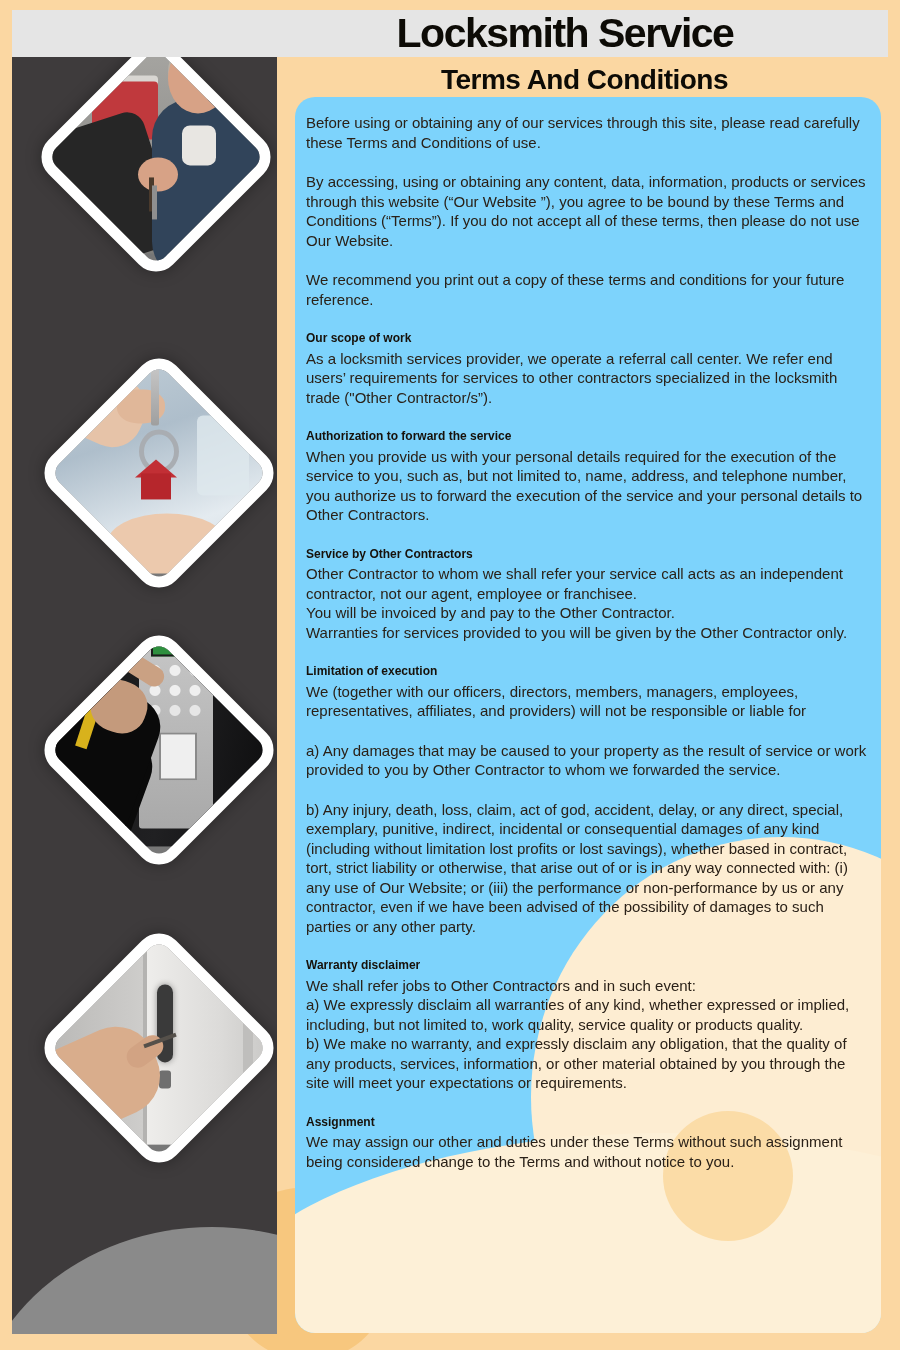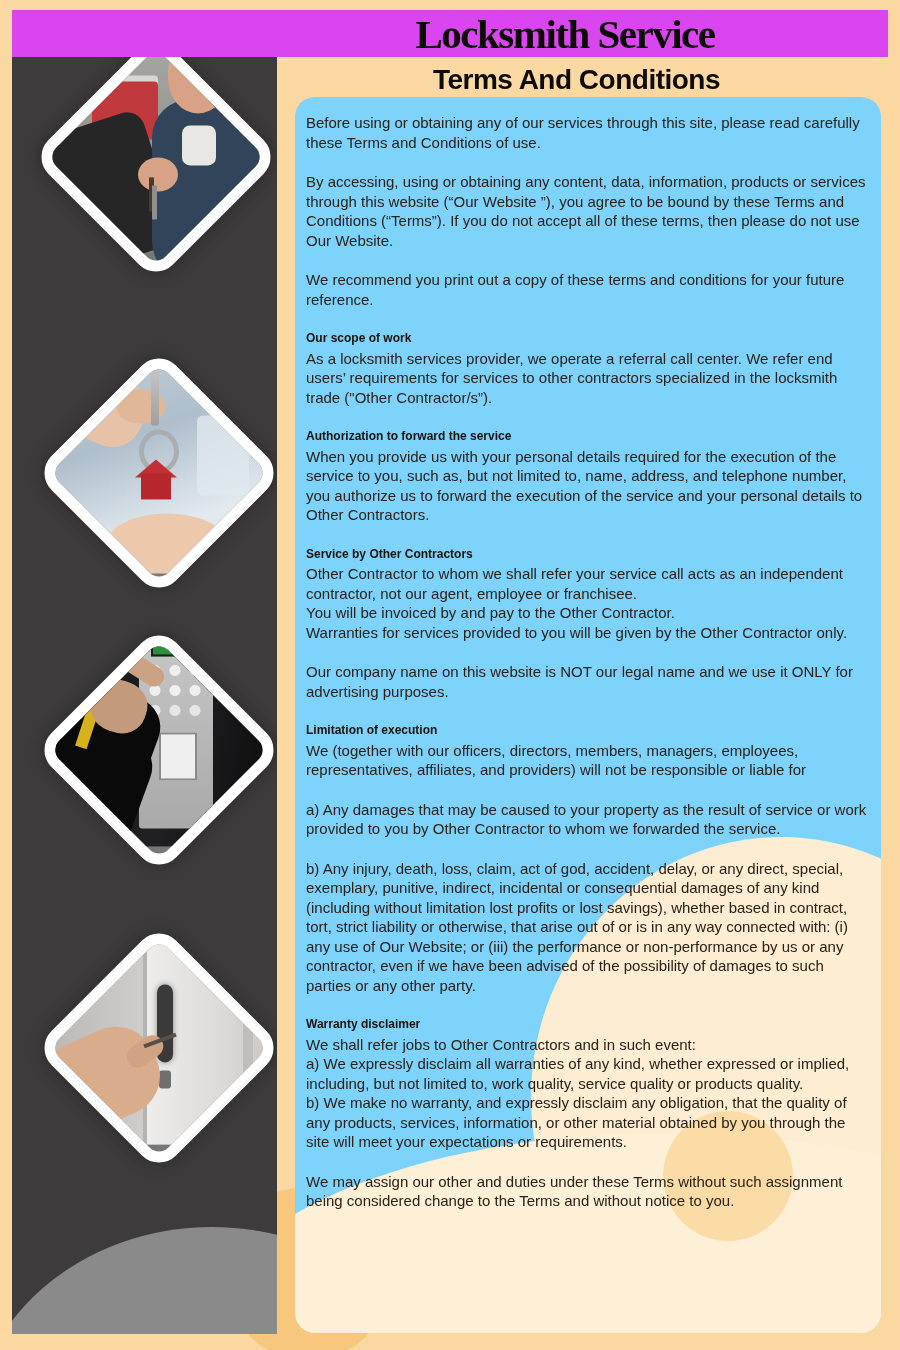--- a/index.html
+++ b/index.html
@@ -7,22 +7,22 @@
     position:relative;
     width:900px;height:1350px;
     background:#FBD7A2;
     overflow:hidden;
     font-family:"Liberation Sans", sans-serif;
     color:#2A2118;
   }
   
   .topbar{
     position:absolute;left:12px;top:10px;width:876px;height:47px;
-    background:#d946ef;
-    display:flex;align-items:center;justify-content:center;font-family:Liberation Serif, serif;
+    background:#e5e5e5;
+    display:flex;align-items:center;justify-content:center;
   }
   .topbar h1{
     margin:0;padding:0 0 0 230px;
     font-size:41px;font-weight:900;letter-spacing:-1.5px;color:#0D0B06;
   }
   
   .sidebar{
     position:absolute;left:12px;top:57px;width:265px;height:1277px;
     background:#3E3B3C;overflow:hidden;
   }
@@ -88,21 +88,21 @@
   .p4{background:linear-gradient(90deg,#b9b8b6 0%,#cfcecc 45%,#e4e3e1 100%);}
   .p4 .door{left:96px;top:0;width:128px;height:224px;background:linear-gradient(90deg,#efeeec,#dcdbd9 60%,#c9c8c6);box-shadow:inset 4px 0 0 #b4b3b1;}
   .p4 .edge{left:196px;top:0;width:10px;height:224px;background:#bfbebc;}
   .p4 .handle{left:110px;top:64px;width:16px;height:78px;background:#3a3a3a;border-radius:8px;box-shadow:0 0 6px rgba(0,0,0,.4);}
   .p4 .cyl{left:112px;top:150px;width:12px;height:18px;background:#6f6f6f;border-radius:3px;}
   .p4 .arm{left:-36px;top:120px;width:150px;height:90px;background:#d9ad8c;border-radius:40px;transform:rotate(-24deg);}
   .p4 .thumb{left:78px;top:120px;width:40px;height:22px;background:#d2a383;border-radius:12px;transform:rotate(-36deg);}
   .p4 .tool{left:96px;top:118px;width:34px;height:4px;background:#55504a;transform:rotate(-20deg);}
   
   .subtitle{
-    position:absolute;left:271px;top:64px;width:611px;
+    position:absolute;left:279px;top:64px;width:611px;
     margin:0;text-align:center;
     font-size:28px;font-weight:900;letter-spacing:-0.5px;color:#0D0B06;
   }
   .panel-terms{
     position:absolute;left:295px;top:97px;width:586px;height:1236px;
     background:#7dd3fc;border-radius:20px;overflow:hidden;
   }
   .deco{position:absolute;border-radius:50%;}
   .deco-a{right:-150px;top:740px;width:500px;height:520px;background:#FDEDD2;}
   .deco-b{left:-90px;bottom:-200px;width:920px;height:400px;background:#FDF0D7;}
@@ -196,26 +196,26 @@
         <p>By accessing, using or obtaining any content, data, information, products or services through this website (“Our Website ”), you agree to be bound by these Terms and Conditions (“Terms”). If you do not accept all of these terms, then please do not use Our Website.</p>
         <p>We recommend you print out a copy of these terms and conditions for your future reference.</p>
         <h3>Our scope of work</h3>
         <p>As a locksmith services provider, we operate a referral call center. We refer end users’ requirements for services to other contractors specialized in the locksmith trade ("Other Contractor/s”).</p>
         <h3>Authorization to forward the service</h3>
         <p>When you provide us with your personal details required for the execution of the service to you, such as, but not limited to, name, address, and telephone number, you authorize us to forward the execution of the service and your personal details to Other Contractors.</p>
         <h3>Service by Other Contractors</h3>
         <p>Other Contractor to whom we shall refer your service call acts as an independent contractor, not our agent, employee or franchisee.
 You will be invoiced by and pay to the Other Contractor.
 Warranties for services provided to you will be given by the Other Contractor only.</p>
-        <p>Our company name on this website is NOT our legal name and we use it ONLY for advertising purposes.</p>
         <h3>Limitation of execution</h3>
         <p>We (together with our officers, directors, members, managers, employees, representatives, affiliates, and providers) will not be responsible or liable for</p>
         <p>a) Any damages that may be caused to your property as the result of service or work provided to you by Other Contractor to whom we forwarded the service.</p>
         <p>b) Any injury, death, loss, claim, act of god, accident, delay, or any direct, special, exemplary, punitive, indirect, incidental or consequential damages of any kind (including without limitation lost profits or lost savings), whether based in contract, tort, strict liability or otherwise, that arise out of or is in any way connected with: (i) any use of Our Website; or (iii) the performance or non-performance by us or any contractor, even if we have been advised of the possibility of damages to such parties or any other party.</p>
         <h3>Warranty disclaimer</h3>
         <p>We shall refer jobs to Other Contractors and in such event:
 a) We expressly disclaim all warranties of any kind, whether expressed or implied, including, but not limited to, work quality, service quality or products quality.
 b) We make no warranty, and expressly disclaim any obligation, that the quality of any products, services, information, or other material obtained by you through the site will meet your expectations or requirements.</p>
+        <h3>Assignment</h3>
         <p>We may assign our other and duties under these Terms without such assignment being considered change to the Terms and without notice to you.</p>
       </div>
   </section>
 
 </div>
 
 </body></html>

